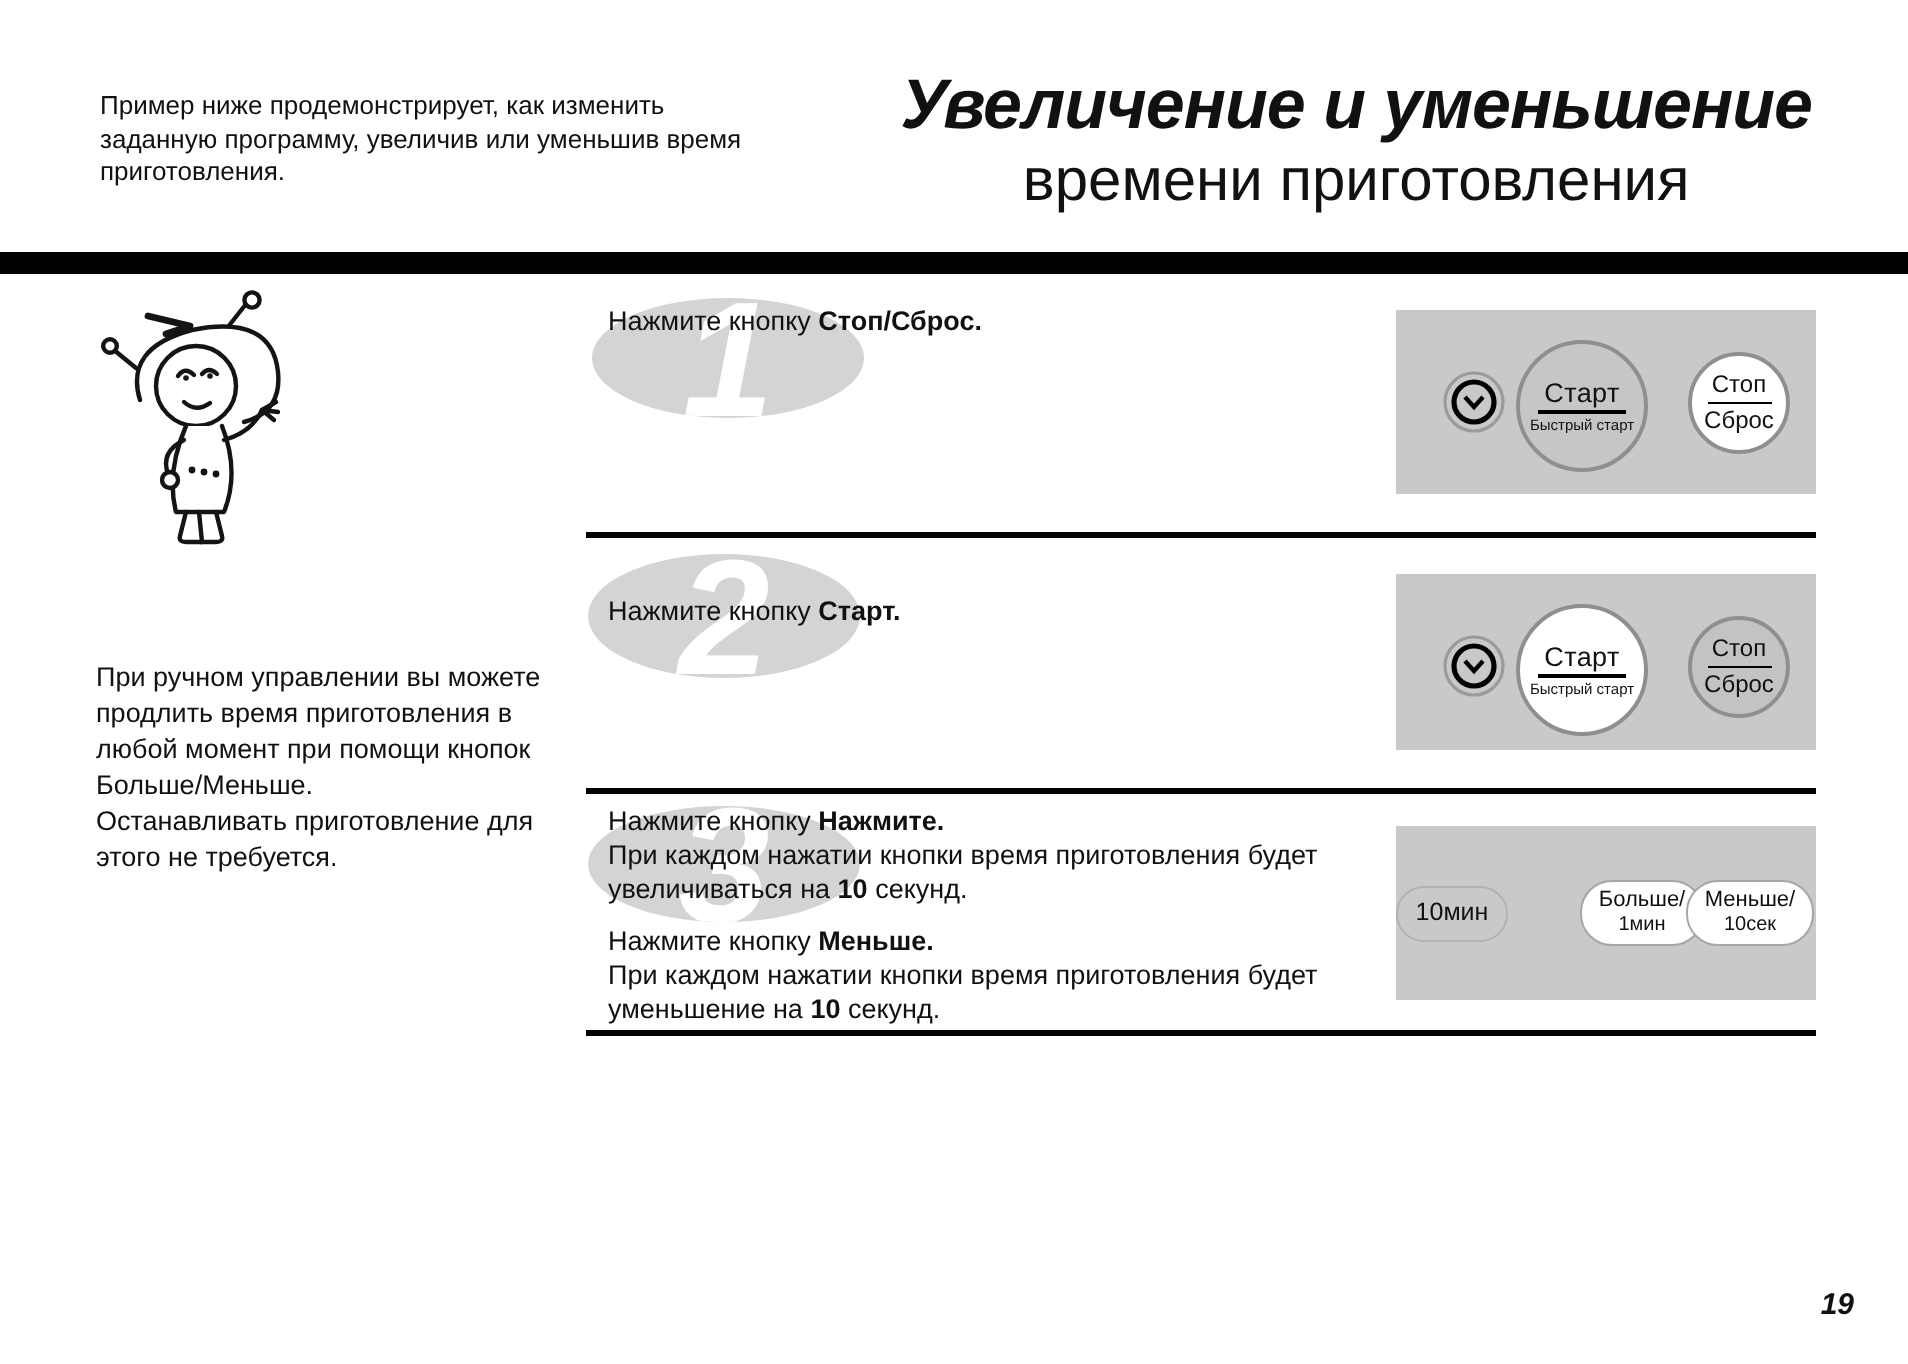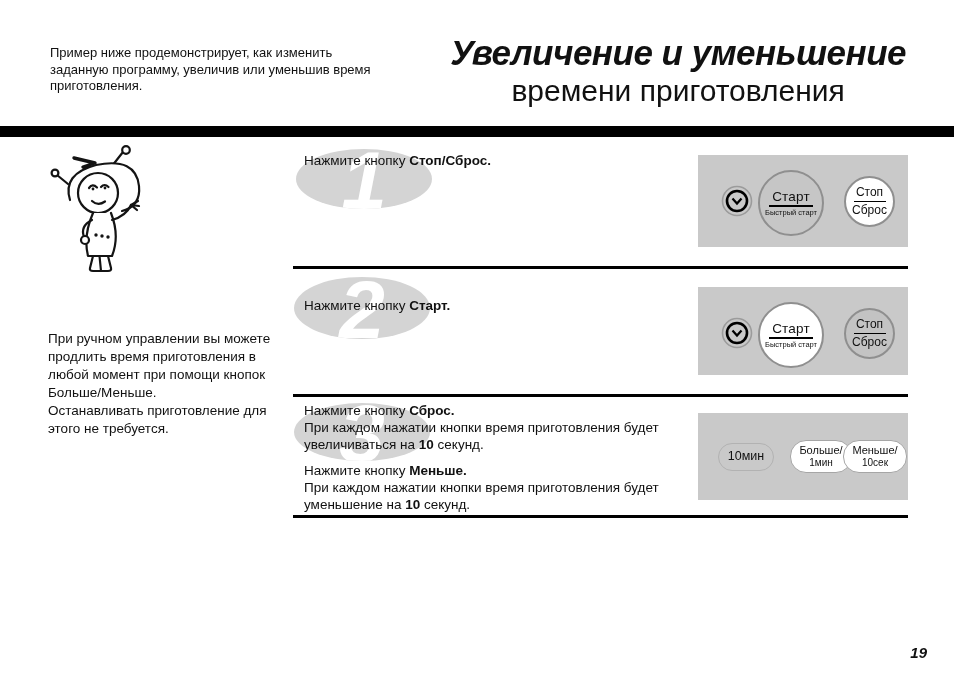--- a/index.html
+++ b/index.html
@@ -115,21 +115,21 @@
 </div>
 
 <div class="abs step-lines" data-step-lines="0" style="top:152px">
     <div class="tline"><span>Нажмите кнопку </span><span class="b">Стоп/Сброс.</span></div>
   </div>
 <div class="abs step-lines" data-step-lines="1" style="top:280px">
     <div class="tline gap"></div>
     <div class="tline"><span>Нажмите кнопку </span><span class="b">Старт.</span></div>
   </div>
 <div class="abs step-lines" data-step-lines="2" style="top:402px">
-    <div class="tline"><span>Нажмите кнопку </span><span class="b">Сброс.</span></div>
+    <div class="tline"><span>Нажмите кнопку </span><span class="b">Нажмите.</span></div>
     <div class="tline"><span>При каждом нажатии кнопки время приготовления будет</span></div>
     <div class="tline"><span>увеличиваться на </span><span class="b">10</span><span> секунд.</span></div>
     <div class="tline gap"></div>
     <div class="tline"><span>Нажмите кнопку </span><span class="b">Меньше.</span></div>
     <div class="tline"><span>При каждом нажатии кнопки время приготовления будет</span></div>
     <div class="tline"><span>уменьшение на </span><span class="b">10</span><span> секунд.</span></div>
   </div>
 
 <div class="abs sep" style="top:266px"></div>
 <div class="abs sep" style="top:394px"></div>
@@ -169,21 +169,21 @@
     <span class="l2">Быстрый старт</span>
   </div>
   <div class="cbtn stop">
     <span class="l1s">Стоп</span>
     <span class="rule w32"></span>
     <span class="l1s">Сброс</span>
   </div>
 </div>
 
 <div class="abs panel" style="top:413px;height:87px">
-  <div class="pill gray" style="left:20px;top:30px;width:54px;height:26px">
+  <div class="pill gray" style="left:0;top:30px;width:54px;height:26px">
     <span class="p1">10мин</span>
   </div>
   <div class="pill" style="left:92px;top:27px;width:60px;height:31px">
     <span class="p2">Больше/</span>
     <span class="p3">1мин</span>
   </div>
   <div class="pill" style="left:145px;top:27px;width:62px;height:31px">
     <span class="p2">Меньше/</span>
     <span class="p3">10сек</span>
   </div>

